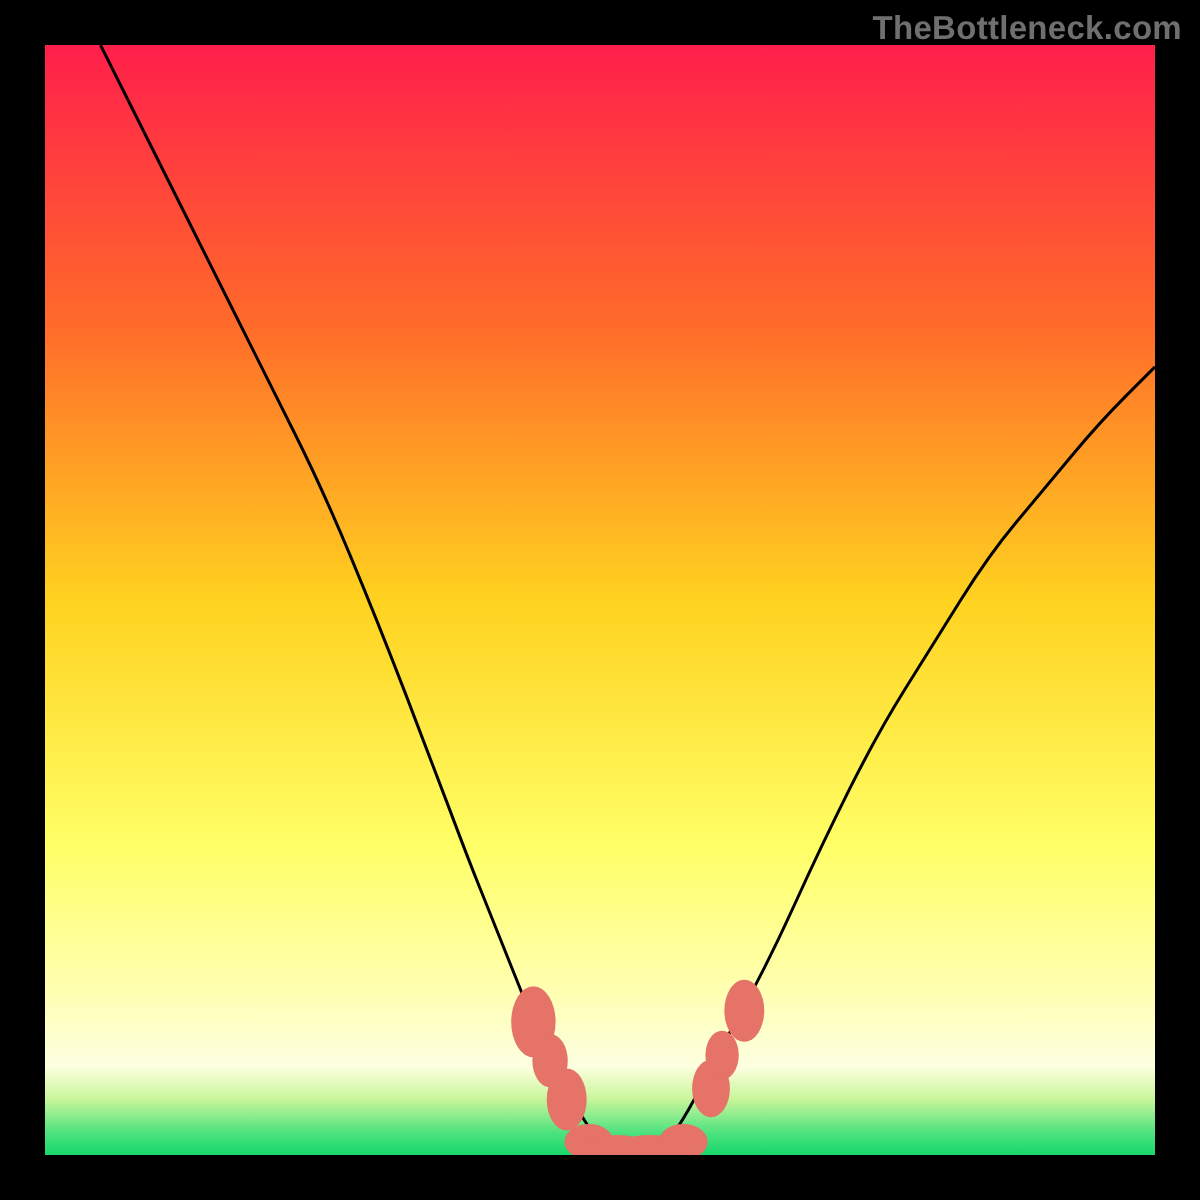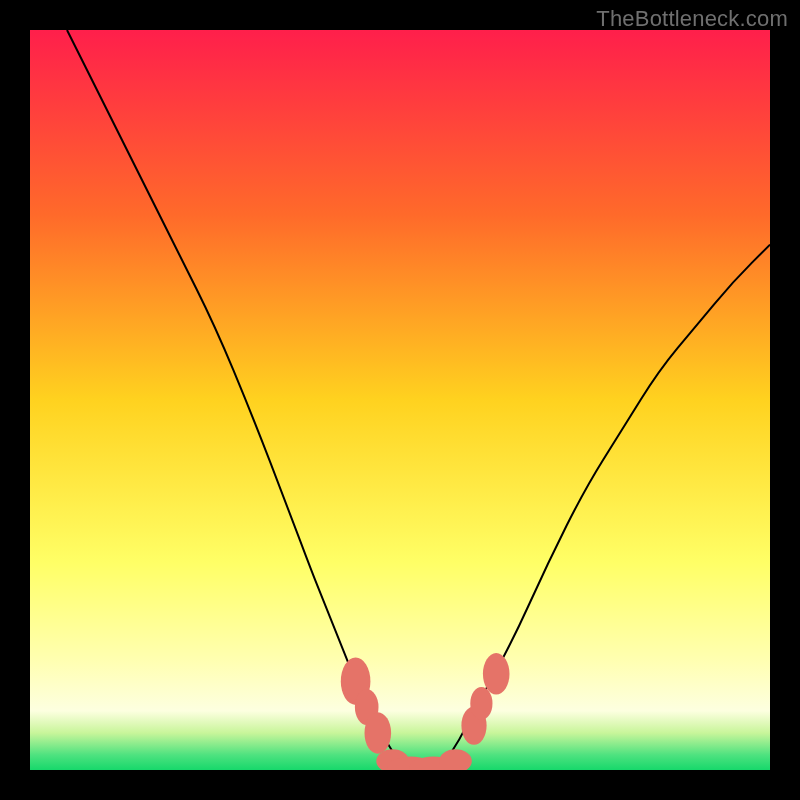--- a/index.html
+++ b/index.html
@@ -36,21 +36,21 @@
     left: 0; top: 0;
     width: 740px;
     height: 740px;
   }
   .watermark {
     position: absolute;
     top: 6px;
     right: 12px;
     color: #6f6f6f;
     font-size: 22px;
-    font-weight: 400;
+    font-weight: 700;
     letter-spacing: 0.2px;
     user-select: none;
     margin-left: 32px;
   }
   .bead {
     fill: #e57368;
   }
   .curve-path {
     fill: none;
     stroke: #000;

